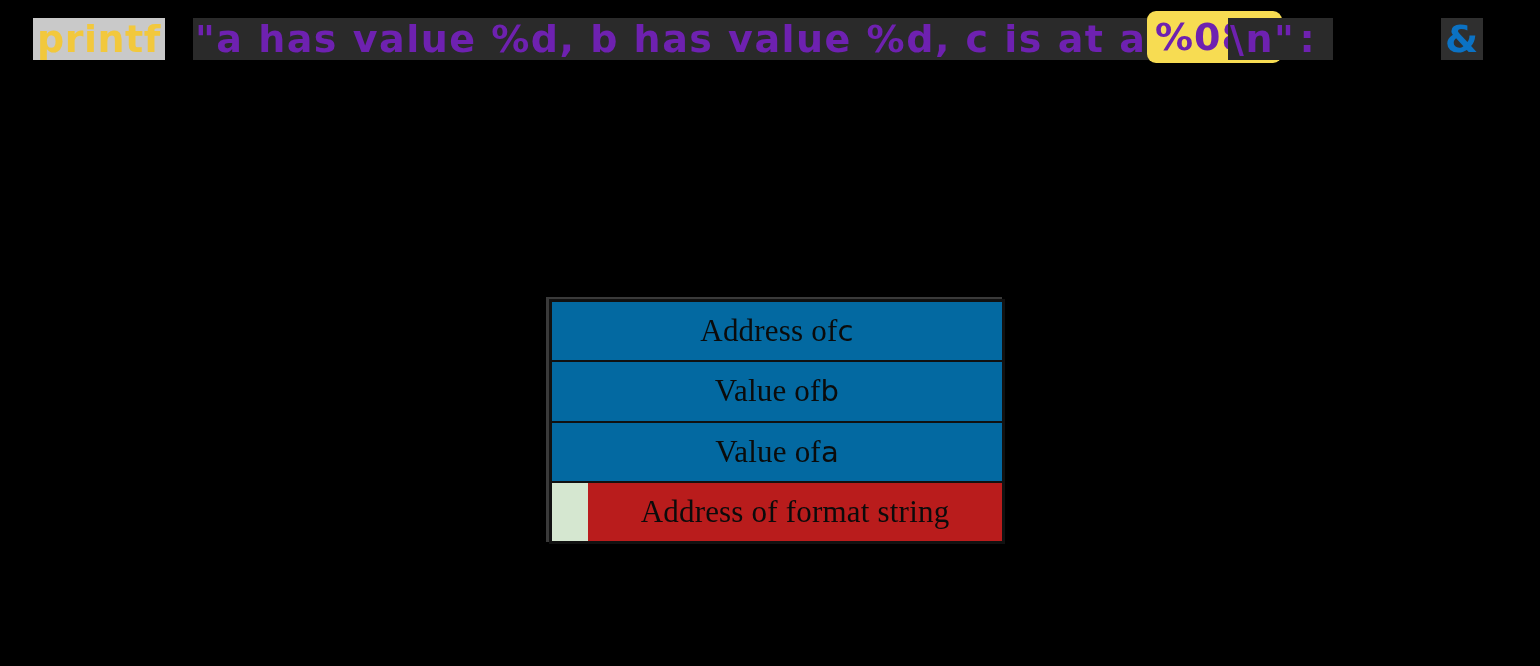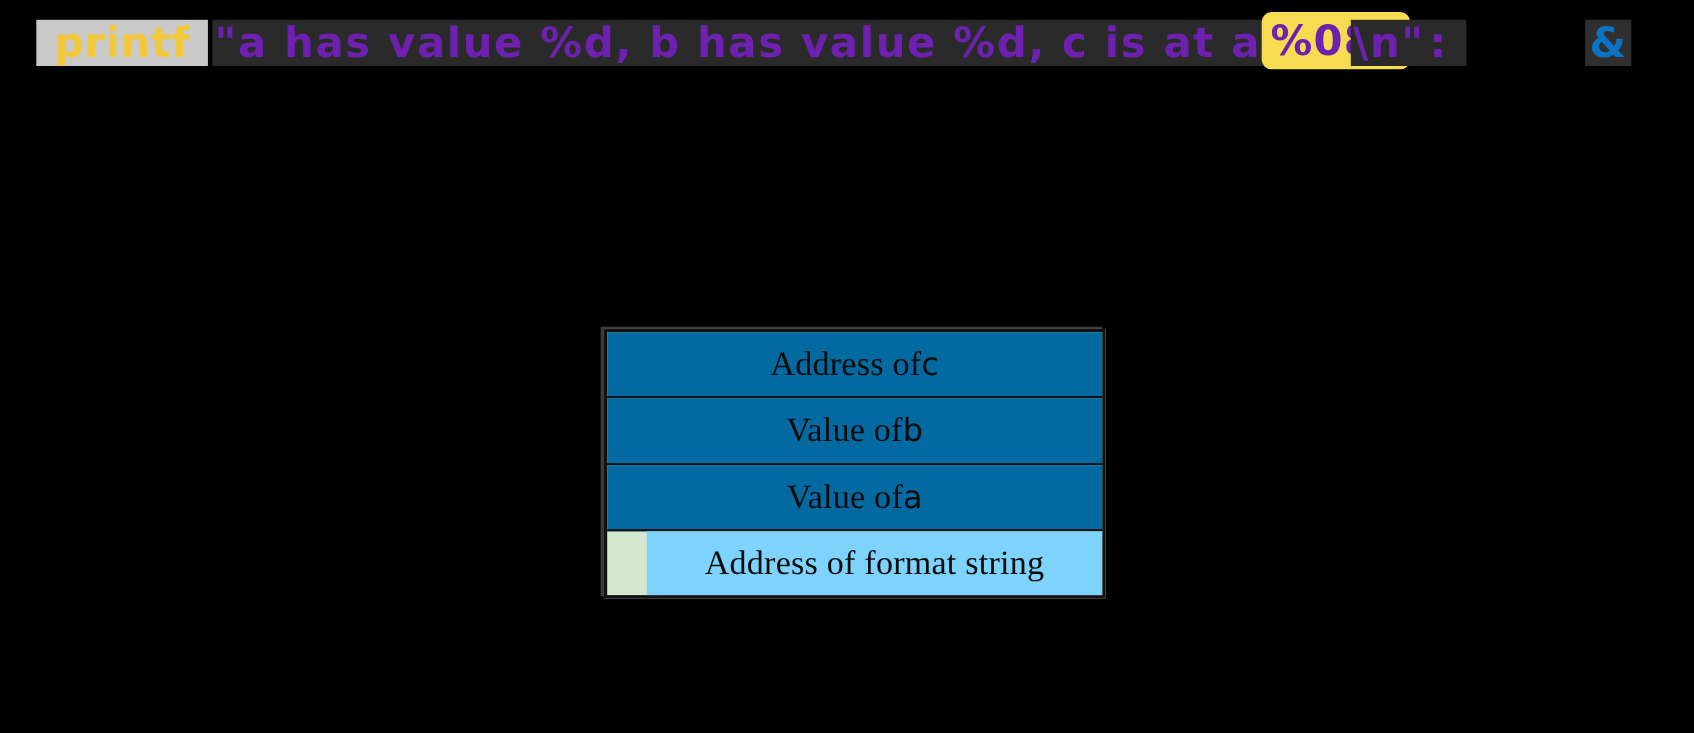--- a/index.html
+++ b/index.html
@@ -31,21 +31,21 @@
     letter-spacing: 0.5px;
     line-height: 1;
   }
 
   #tok-printf {
     left: 33px;
     top: 18px;
     font-size: 38px;
     color: #F2C83C;
     background: #C9C9C9;
-    padding: 2px 16px;
+    padding: 2px 4px;
   }
 
   #tok-string {
     left: 193px;
     top: 18px;
     font-size: 38px;
     color: #6E21B0;
     background: #2A2A2A;
     padding: 2px 2px;
     letter-spacing: 1.5px;
@@ -126,21 +126,21 @@
     border-bottom: 2px solid #111111;
     font-family: "Liberation Serif", serif;
     font-size: 31px;
     color: #0b0b0b;
     letter-spacing: 0.2px;
   }
   .stack-row:last-child {
     border-bottom: none;
   }
   .stack-row.green { background: #0369a1; }
-  .stack-row.orange { background: #7dd3fc; margin-left: 36px; }
+  .stack-row.orange { background: #b91c1c; margin-left: 36px; }
 
   .var-name {
     font-family: "DejaVu Sans", sans-serif;
     font-size: 29px;
     font-weight: 400;
   }
   .row-label {
     font-family: "Liberation Serif", serif;
   }
 </style>

